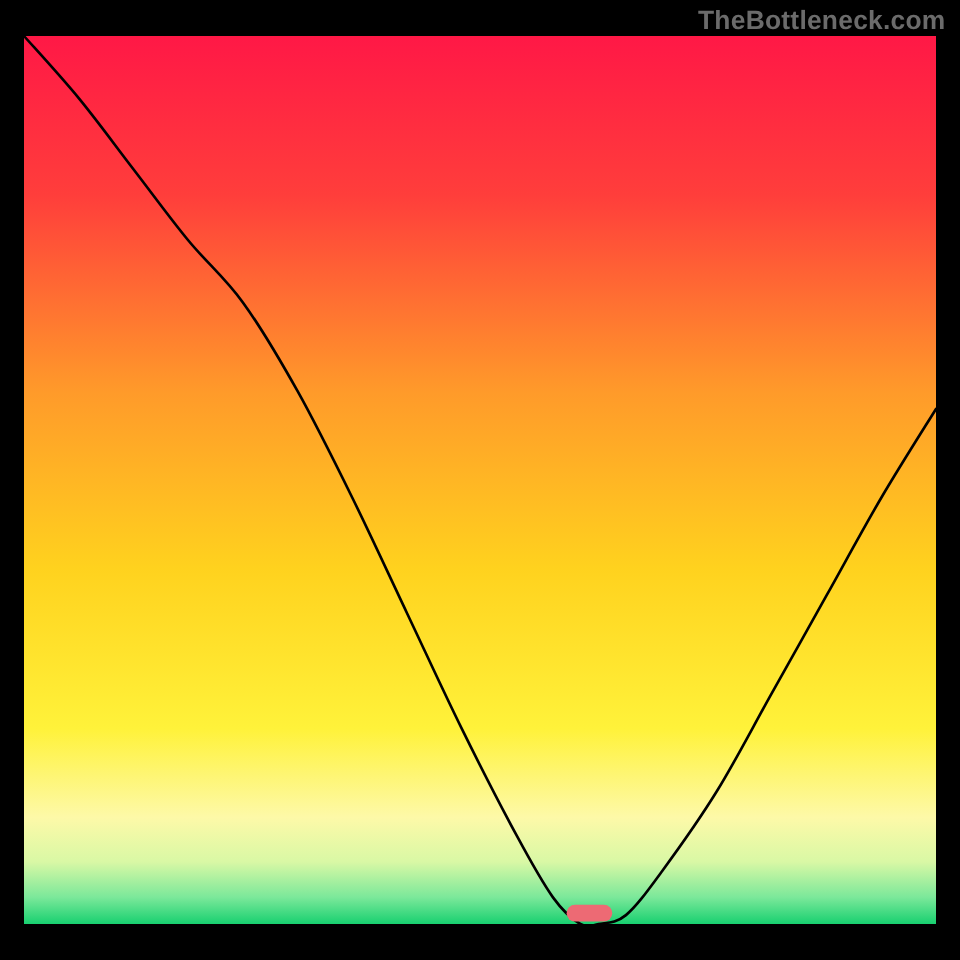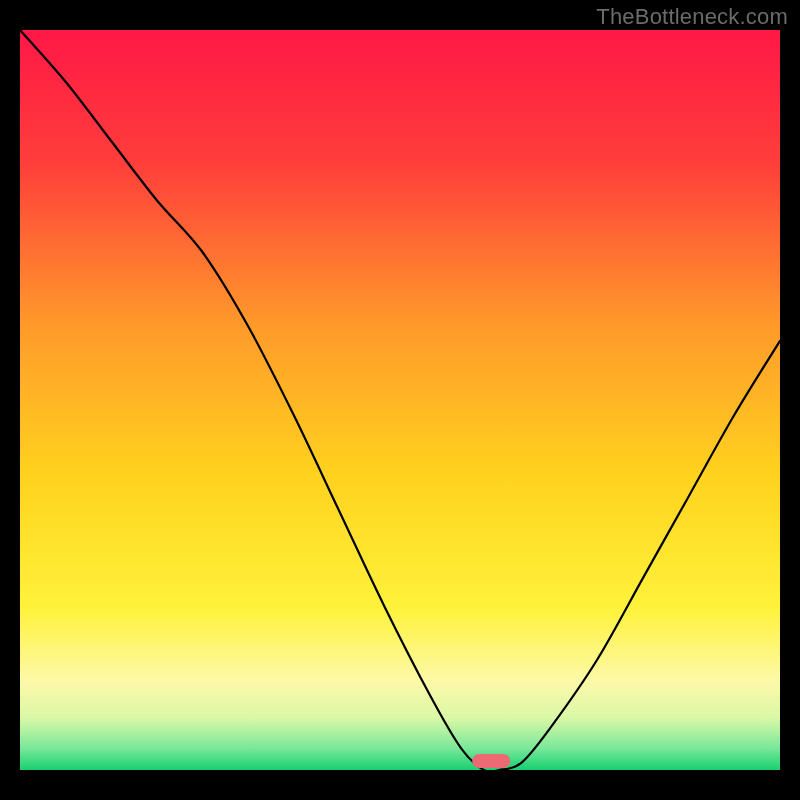--- a/index.html
+++ b/index.html
@@ -16,21 +16,21 @@
     width: 800px;
     height: 800px;
     background: #000;
   }
   .watermark {
     position: absolute;
     top: 4px;
     right: 12px;
     color: #6b6b6b;
     font-size: 22px;
-    font-weight: 400;
+    font-weight: 700;
     letter-spacing: 0.2px;
     z-index: 3;
     margin-left: 44px;
   }
   svg {
     position: absolute;
     top: 0;
     left: 0;
   }
 </style>

